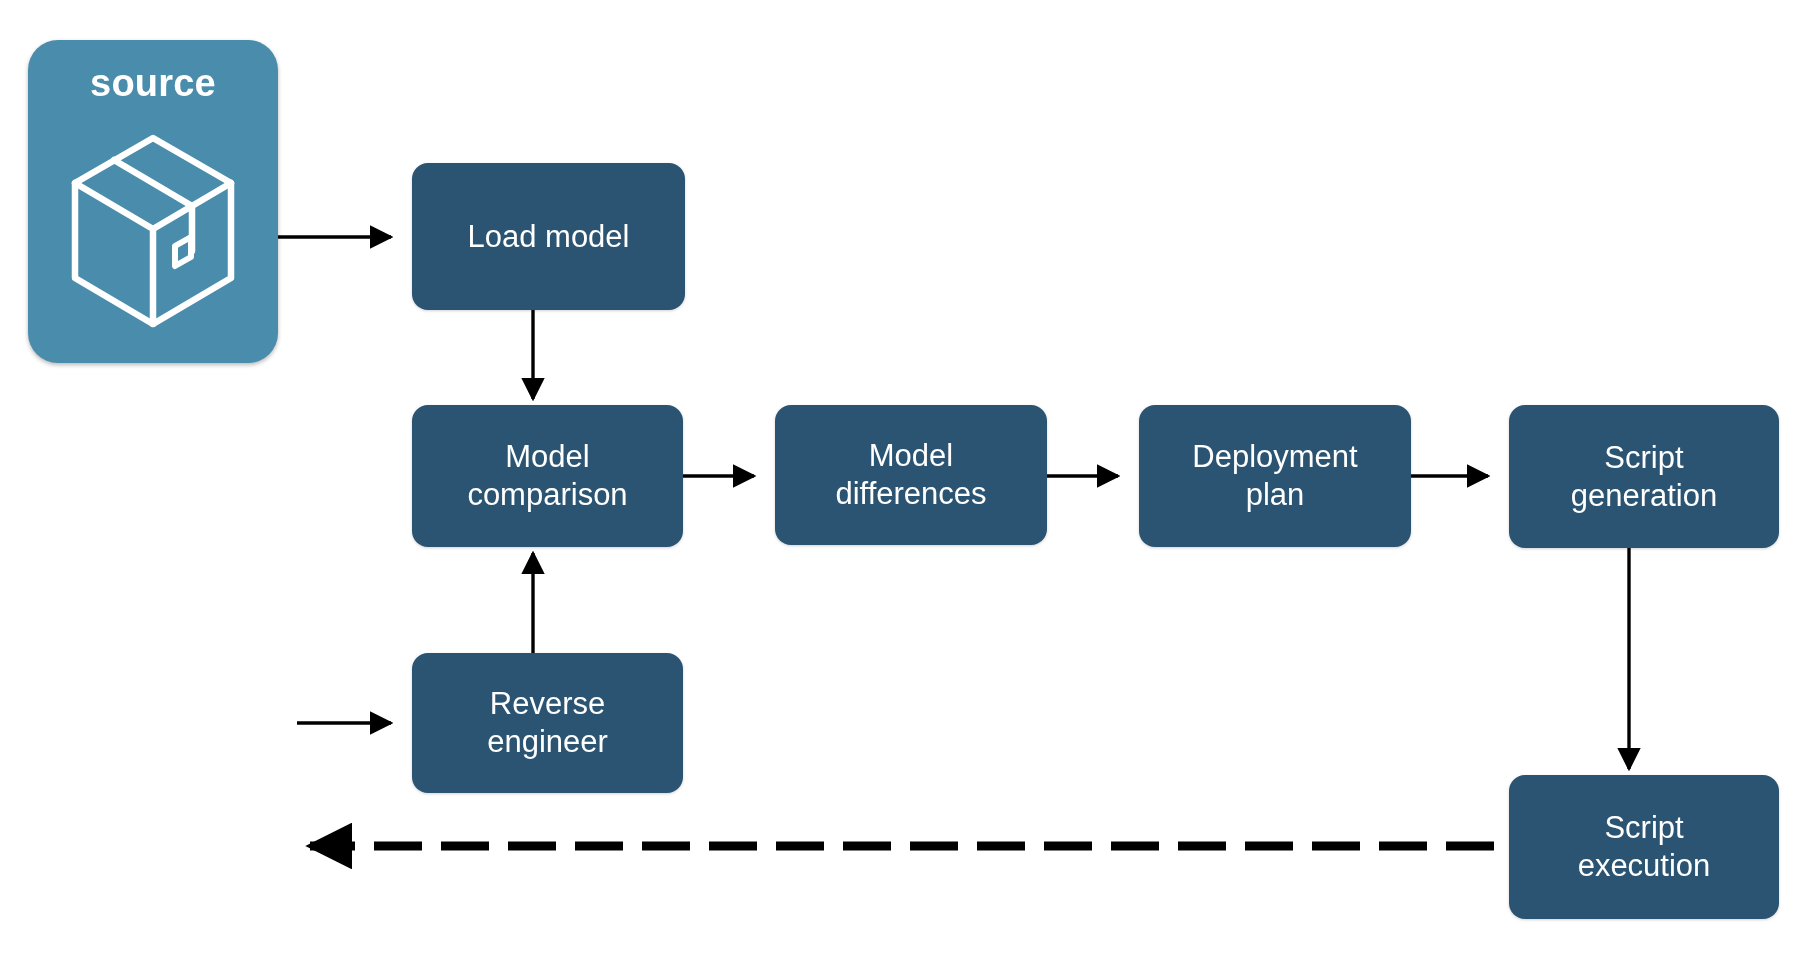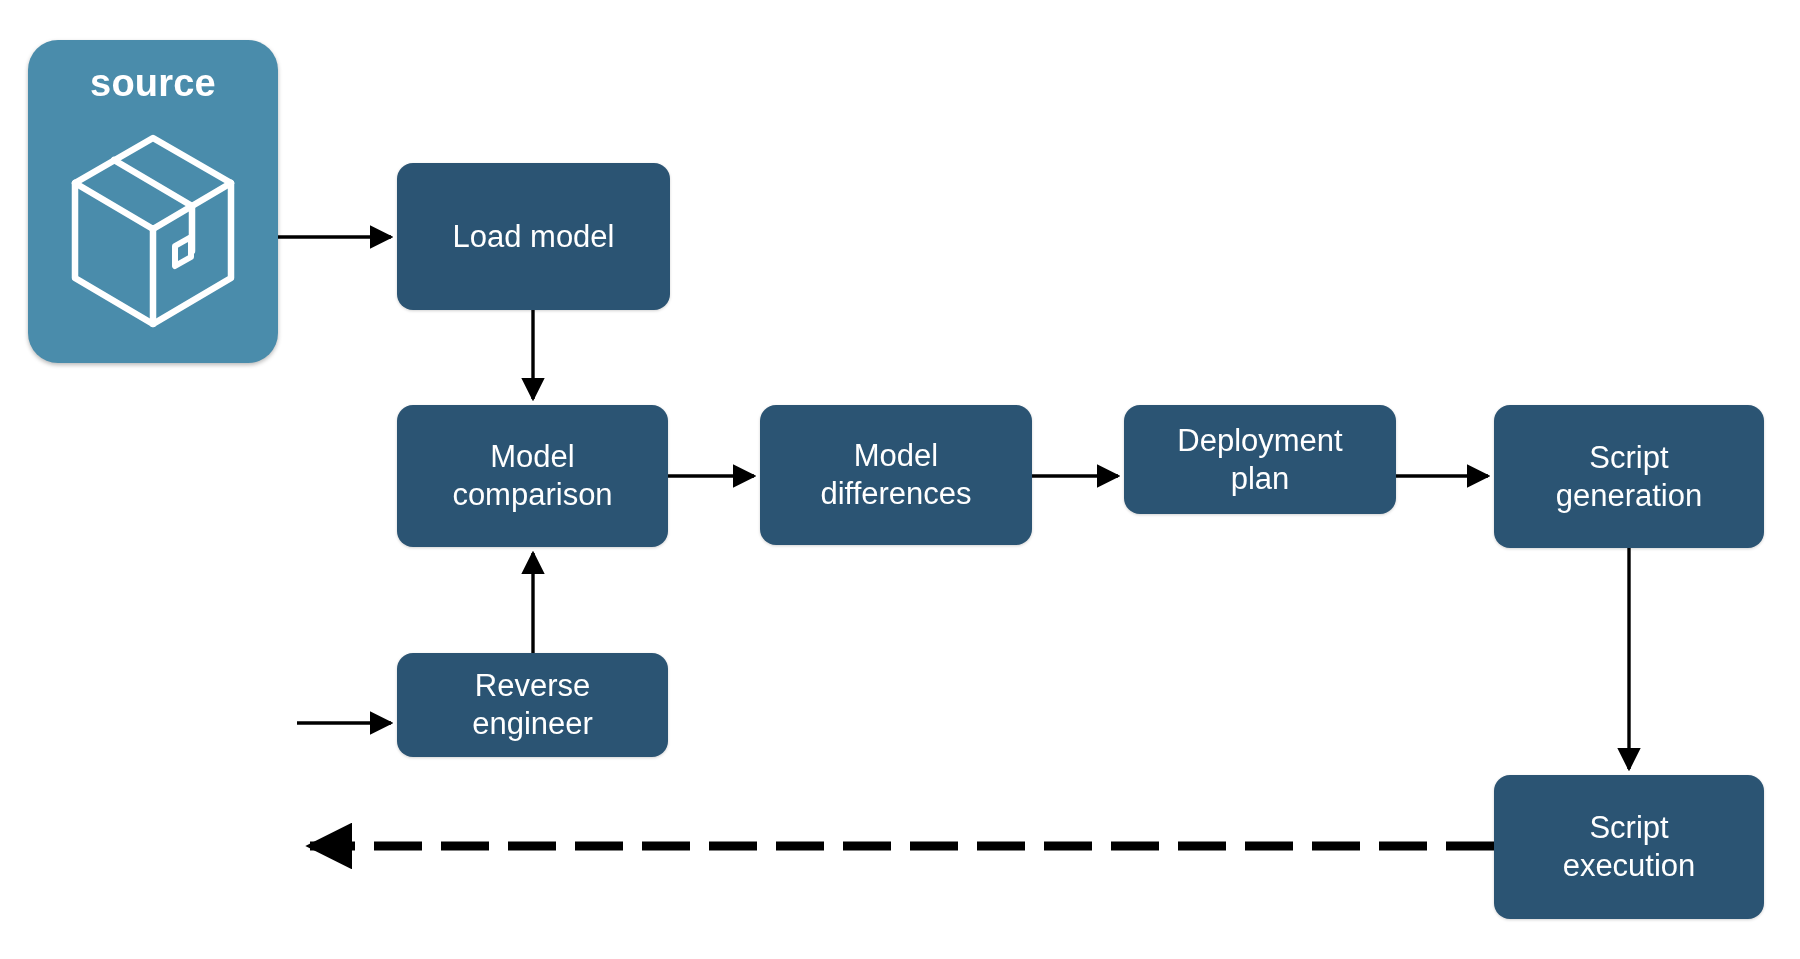--- a/index.html
+++ b/index.html
@@ -52,20 +52,21 @@
     color: #ffffff;
     display: flex;
     align-items: center;
     justify-content: center;
     text-align: center;
     font-size: 31px;
     line-height: 1.22;
     box-sizing: border-box;
     padding: 4px 10px;
     box-shadow: 0 1px 3px rgba(0,0,0,0.18);
+    margin-left: 15px;
   }
   .proc span { display: block; white-space: pre-line; }
   
   #connectors {
     position: absolute;
     left: 0;
     top: 0;
     width: 1800px;
     height: 959px;
     pointer-events: none;
@@ -133,31 +134,31 @@
   <div class="proc" id="node-model-comparison" style="left:397px; top:405px; width:271px; height:142px;">
     <span>Model
 comparison</span>
   </div>
 
   <div class="proc" id="node-model-differences" style="left:760px; top:405px; width:272px; height:140px;">
     <span>Model
 differences</span>
   </div>
 
-  <div class="proc" id="node-deployment-plan" style="left:1124px; top:405px; width:272px; height:109px;">
+  <div class="proc" id="node-deployment-plan" style="left:1124px; top:405px; width:272px; height:142px;">
     <span>Deployment
 plan</span>
   </div>
 
   <div class="proc" id="node-script-generation" style="left:1494px; top:405px; width:270px; height:143px;">
     <span>Script
 generation</span>
   </div>
 
-  <div class="proc" id="node-reverse-engineer" style="left:397px; top:653px; width:271px; height:104px;">
+  <div class="proc" id="node-reverse-engineer" style="left:397px; top:653px; width:271px; height:140px;">
     <span>Reverse
 engineer</span>
   </div>
 
   <div class="proc" id="node-script-execution" style="left:1494px; top:775px; width:270px; height:144px;">
     <span>Script
 execution</span>
   </div>
 
 </div>

